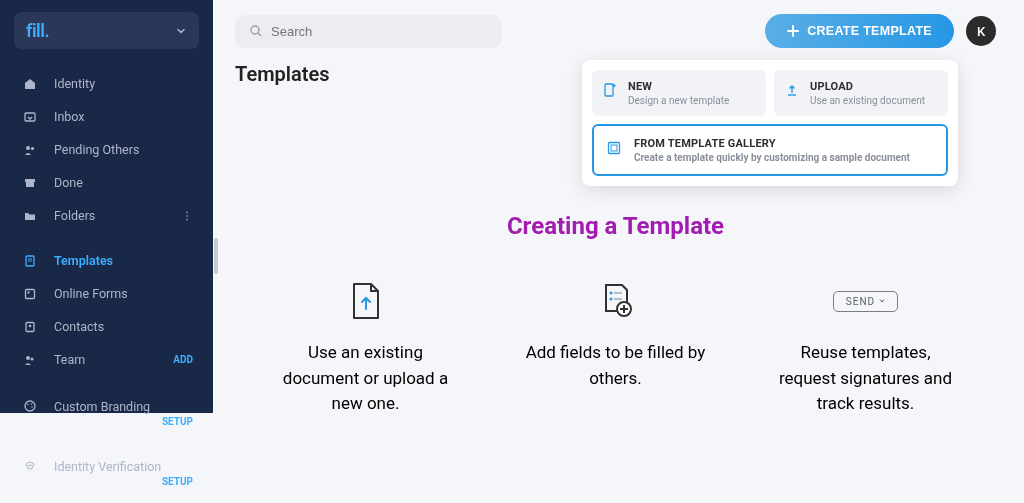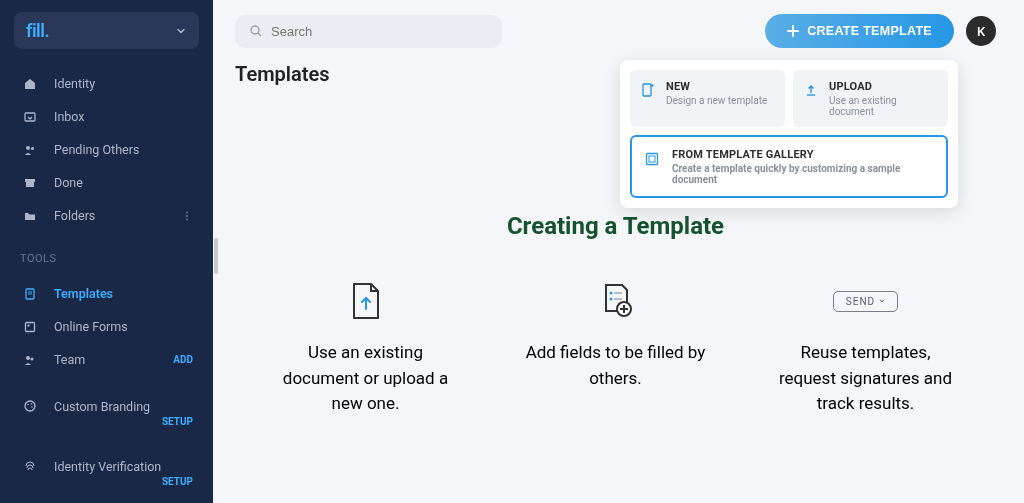--- a/index.html
+++ b/index.html
@@ -1,19 +1,19 @@
 <!DOCTYPE html>
 <html><head>
 <meta charset="utf-8">
 <style>
   * { box-sizing: border-box; margin: 0; padding: 0; }
   body { font-family: -apple-system, BlinkMacSystemFont, "Segoe UI", Roboto, sans-serif; background: #f5f6fa; width: 1024px; height: 503px; overflow: hidden; display: flex; }
   
   
-  .sidebar { width: 213px; height: 503px; background: #1a2847; color: #aeb5c9; display: flex; flex-direction: column; position: relative; }
+  .sidebar { width: 213px; height: 413px; background: #1a2847; color: #aeb5c9; display: flex; flex-direction: column; position: relative; }
   .logo-block { padding: 12px 14px; }
   .logo-select { background: #2a3759; border-radius: 8px; padding: 8px 12px; display: flex; justify-content: space-between; align-items: center; }
   .logo-text { font-weight: 600; font-size: 18px; color: #3daeff; letter-spacing: -0.5px; }
   .nav { padding: 6px 0; }
   .nav-item { display: flex; align-items: center; padding: 9px 20px; font-size: 12.5px; cursor: pointer; }
   .nav-item .icon { width: 20px; display: inline-flex; justify-content: center; margin-right: 14px; font-size: 14px; }
   .nav-item .label { flex: 1; }
   .nav-item.active { color: #3daeff; font-weight: 600; }
   .section-title { padding: 14px 20px 6px; font-size: 11px; letter-spacing: 0.5px; color: #6a7490; }
   .badge-right { font-size: 10px; font-weight: 700; color: #3daeff; }
@@ -27,34 +27,34 @@
   .topbar { display: flex; align-items: center; gap: 12px; margin-bottom: 14px; }
   .search { flex: 1; max-width: 430px; background: #ecedf2; border-radius: 10px; padding: 9px 14px; display: flex; align-items: center; font-size: 13px; color: #7b7f8e; }
   .search input { border: none; background: transparent; outline: none; flex: 1; font-size: 13px; margin-left: 8px; color: #333; }
   .spacer { flex: 1; }
   .create-btn { background: linear-gradient(90deg, #5aaee6, #2697e5); color: #fff; border: none; border-radius: 22px; padding: 10px 22px; font-size: 12.5px; font-weight: 700; letter-spacing: 0.3px; display: flex; align-items: center; gap: 8px; cursor: pointer; }
   .avatar { width: 30px; height: 30px; border-radius: 50%; background: #2b2b2b; color: #fff; display: flex; align-items: center; justify-content: center; font-size: 13px; font-weight: 500; }
   
   .page-title { font-size: 20px; font-weight: 600; color: #222; }
   
   
-  .dropdown { position: absolute; top: 60px; right: 66px; width: 338px; background: #fff; border-radius: 8px; box-shadow: 0 4px 18px rgba(0,0,0,0.12); padding: 10px; }
+  .dropdown { position: absolute; top: 60px; right: 66px; width: 376px; background: #fff; border-radius: 8px; box-shadow: 0 4px 18px rgba(0,0,0,0.12); padding: 10px; }
   .dd-row { display: flex; gap: 8px; margin-bottom: 8px; }
   .dd-card { flex: 1; background: #f2f3f7; border-radius: 6px; padding: 10px 10px 10px 36px; position: relative; cursor: pointer; }
   .dd-card .dd-icon { position: absolute; left: 10px; top: 12px; color: #2697e5; font-size: 14px; }
   .dd-card .dd-title { font-size: 11px; font-weight: 700; color: #2e2e2e; letter-spacing: 0.2px; }
   .dd-card .dd-sub { font-size: 10px; color: #8a8f9c; margin-top: 2px; }
   .dd-wide { background: #fff; border: 2px solid #2697e5; border-radius: 6px; padding: 11px 12px 11px 40px; position: relative; cursor: pointer; }
   .dd-wide .dd-icon { position: absolute; left: 12px; top: 14px; color: #2697e5; font-size: 15px; }
   .dd-wide .dd-title { font-size: 11px; font-weight: 700; color: #2e2e2e; letter-spacing: 0.2px; }
   .dd-wide .dd-sub { font-size: 10px; color: #8a8f9c; margin-top: 2px; font-weight: bold; }
   
   
   .center-content { flex: 1; display: flex; flex-direction: column; align-items: center; justify-content: center; margin-top: 60px; }
-  .center-title { font-size: 24px; font-weight: 700; color: #14532d; margin-bottom: 40px; }
+  .center-title { font-size: 24px; font-weight: 700; color: #a21caf; margin-bottom: 40px; }
   .steps { display: flex; gap: 70px; }
   .step { width: 180px; text-align: center; }
   .step-icon { height: 42px; display: flex; align-items: center; justify-content: center; margin-bottom: 18px; }
   .step-text { font-size: 17px; color: #000000; line-height: 1.5; }
   .send-pill { border: 1.5px solid #7a7d87; border-radius: 5px; padding: 4px 12px; font-size: 10px; letter-spacing: 1px; color: #5a5d67; display: inline-flex; align-items: center; gap: 4px; }
   
   .scroll-handle { position: absolute; left: 214px; top: 238px; width: 4px; height: 36px; background: #c8cad2; border-radius: 2px; }
   
   svg { display: block; }
 </style>
@@ -120,41 +120,49 @@
       <span class="more-icon">
           <svg width="12" height="12" viewBox="0 0 12 12">
             <circle cx="6" cy="2.5" r="1" fill="#6a7490"></circle>
             <circle cx="6" cy="6" r="1" fill="#6a7490"></circle>
             <circle cx="6" cy="9.5" r="1" fill="#6a7490"></circle>
           </svg>
         </span>
     </div>
   </nav>
 
-  <div class="section-title">TOOLS</div>
 
   <nav class="nav">
     <div class="nav-item active">
       <span class="icon">
           <svg width="14" height="14" viewBox="0 0 14 14">
             <rect x="3" y="2" width="8" height="10" rx="1" fill="none" stroke="#3daeff" stroke-width="1.3"></rect>
             <line x1="5" y1="5" x2="9" y2="5" stroke="#3daeff" stroke-width="1"></line>
             <line x1="5" y1="7" x2="9" y2="7" stroke="#3daeff" stroke-width="1"></line>
           </svg>
         </span>
       <span class="label">Templates</span>
     </div>
     <div class="nav-item">
       <span class="icon">
           <svg width="14" height="14" viewBox="0 0 14 14">
             <rect x="2.5" y="2.5" width="9" height="9" rx="1" fill="none" stroke="#aeb5c9" stroke-width="1.3"></rect>
             <rect x="4.5" y="4.5" width="2" height="2" fill="#aeb5c9"></rect>
           </svg>
         </span>
       <span class="label">Online Forms</span>
+    </div>
+    <div class="nav-item">
+      <span class="icon">
+          <svg width="14" height="14" viewBox="0 0 14 14">
+            <rect x="3" y="2.5" width="8" height="9" rx="1" fill="none" stroke="#aeb5c9" stroke-width="1.3"></rect>
+            <circle cx="7" cy="6" r="1.3" fill="#aeb5c9"></circle>
+          </svg>
+        </span>
+      <span class="label">Contacts</span>
     </div>
     <div class="nav-item">
       <span class="icon">
           <svg width="14" height="14" viewBox="0 0 14 14">
             <circle cx="5" cy="5" r="2" fill="#aeb5c9"></circle>
             <circle cx="9" cy="6" r="1.5" fill="#aeb5c9"></circle>
             <path d="M2 12 Q5 8.5 8 12" fill="#aeb5c9"></path>
           </svg>
         </span>
       <span class="label">Team</span>

